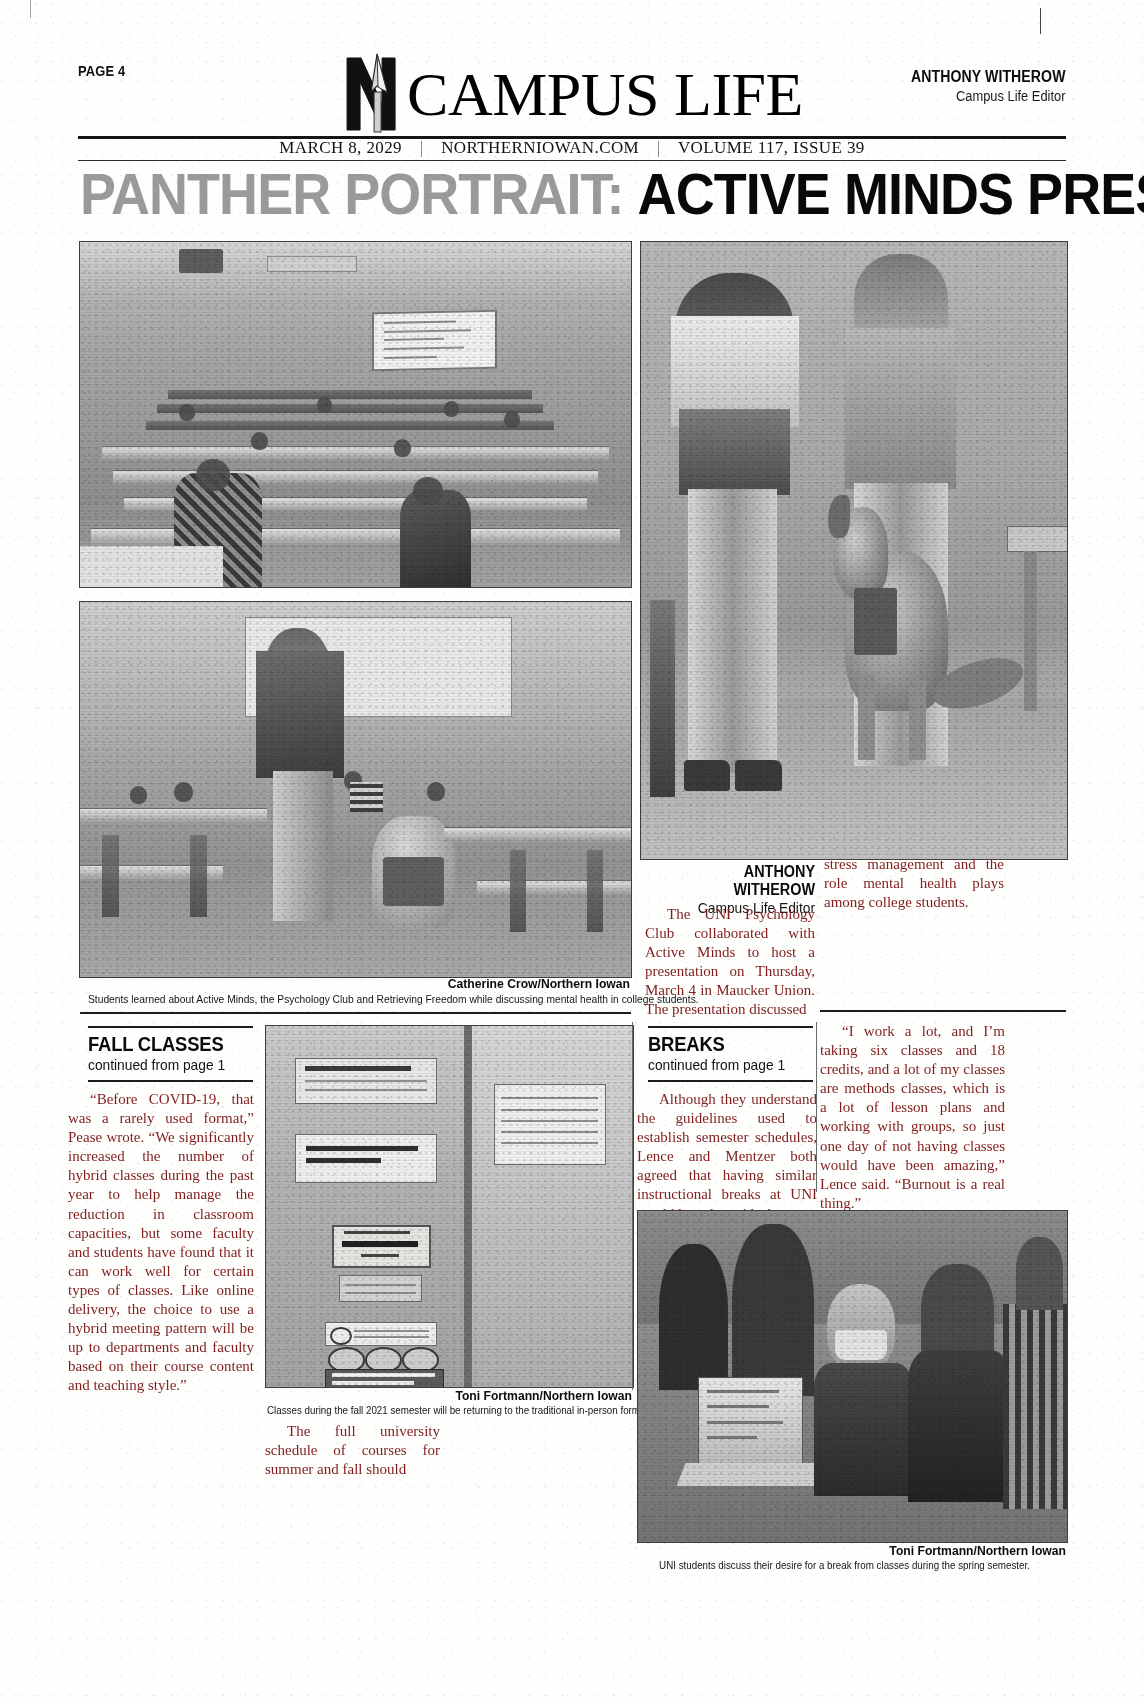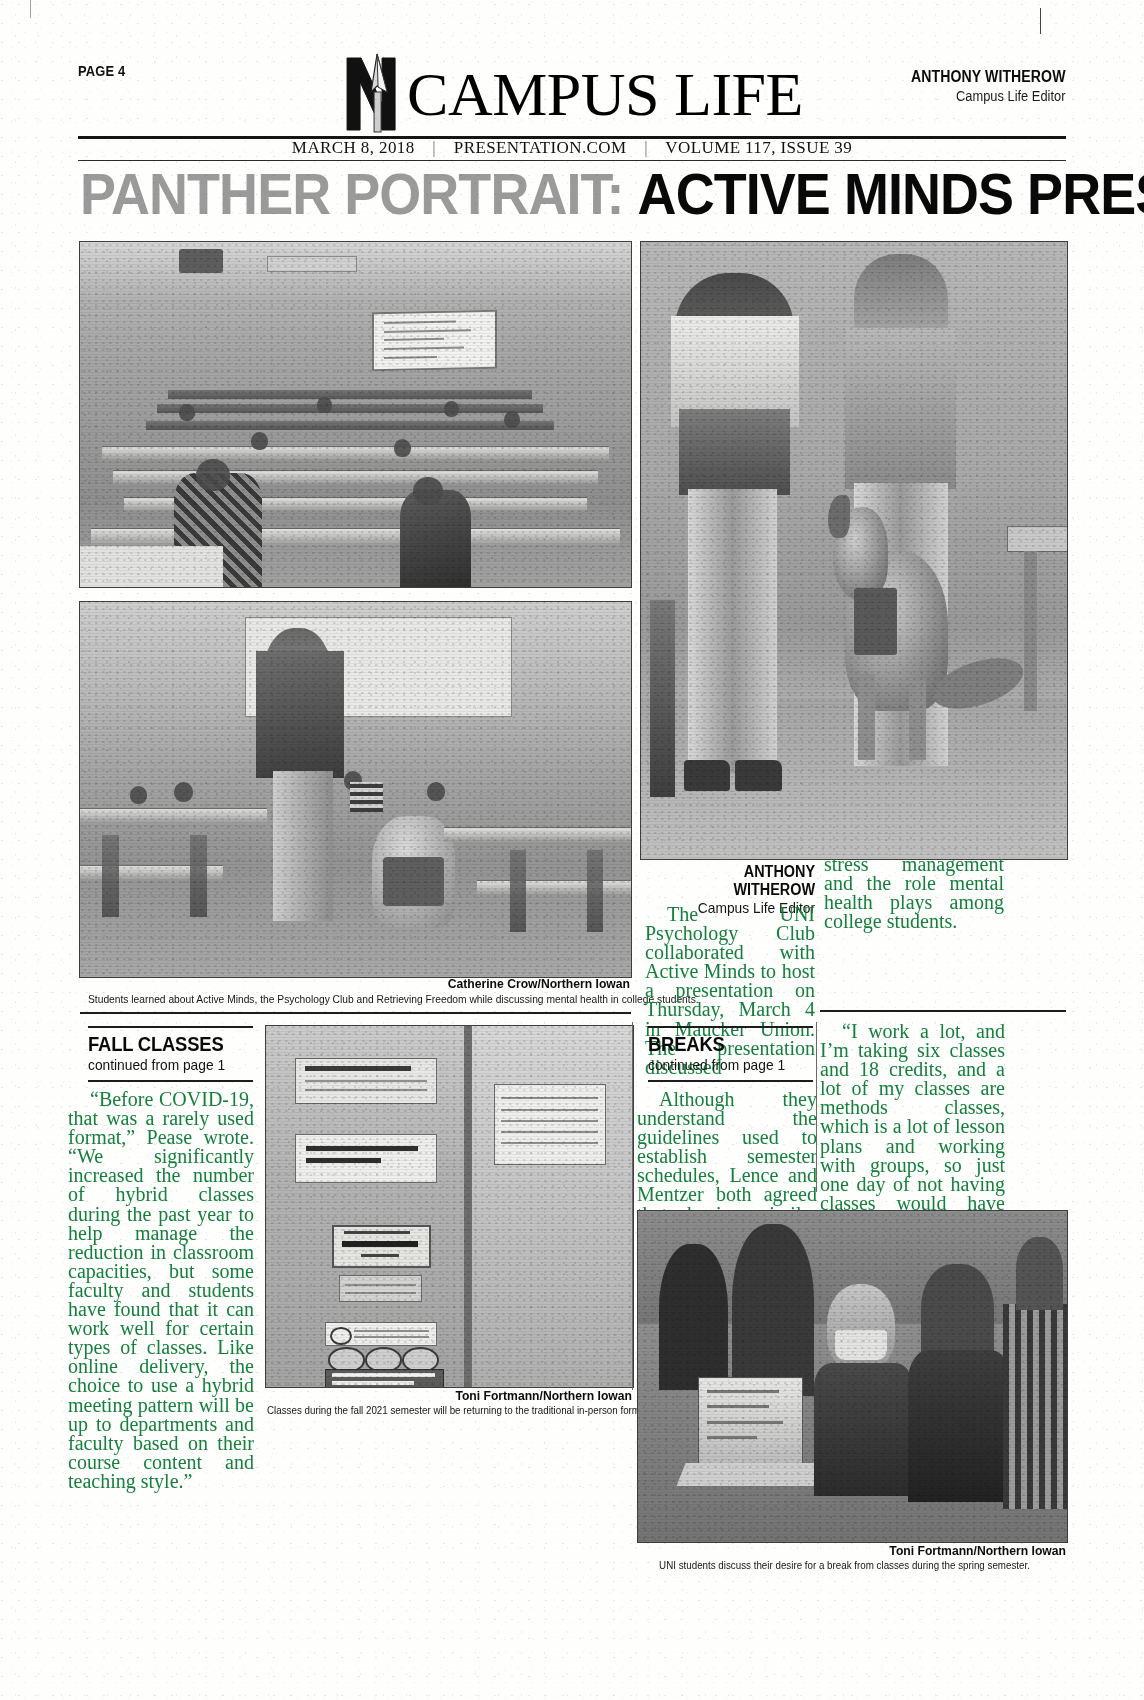--- a/index.html
+++ b/index.html
@@ -160,23 +160,23 @@
     font-family:"Liberation Sans", sans-serif;
     font-size:11.5px;line-height:14px;color:#151515;
     transform:scaleX(.95);transform-origin:left center;
     white-space:nowrap;
   }
 
   
   .col{
     position:absolute;
     font-family:"Liberation Serif", serif;
-    font-size:20px;line-height:19.1px;
+    font-size:15px;line-height:19.1px;
     text-align:justify;
-    color:#15803d;
+    color:#7f1d1d;
     hyphens:manual;
   }
   .col p{margin:0;text-indent:22px;}
   .col p.noind{text-indent:0;}
 
   .byline{
     position:absolute;text-align:right;
   }
   .byline .bn{
     font-family:"Liberation Sans", sans-serif;
@@ -237,23 +237,23 @@
 
     <div class="editor-block">
       <div class="editor-name">ANTHONY WITHEROW</div>
       <div class="editor-role">Campus Life Editor</div>
     </div>
   </div>
 
   <div class="rule-main"></div>
 
   <div class="dateline">
-    <span>MARCH 8, 2018</span>
+    <span>MARCH 8, 2029</span>
     <span class="sep">|</span>
-    <span>PRESENTATION.COM</span>
+    <span>NORTHERNIOWAN.COM</span>
     <span class="sep">|</span>
     <span>VOLUME 117, ISSUE 39</span>
   </div>
 
   <div class="rule-thin"></div>
 
   <div class="headline">
     <span class="hl-kicker">PANTHER PORTRAIT:</span><span>&nbsp;</span><span class="hl-main">ACTIVE MINDS PRESENTATION</span>
   </div>
 
@@ -481,20 +481,21 @@
       <div class="plaid" style="left:85%;top:28%;width:15%;height:62%;"></div>
       <div class="silh" style="left:88%;top:8%;width:11%;height:22%;background:#555;"></div>
       <div class="noise"></div>
     </div>
   </div>
 
   <div class="credit" style="left:810px;top:1543px;width:256px;">Toni Fortmann/Northern Iowan</div>
   <div class="caption" style="left:645px;top:1559px;width:420px;font-size:10.3px;text-align:center;">UNI students discuss their desire for a break from classes during the spring semester.</div>
 
   <div class="col" style="left:265px;top:1422px;width:175px;">
+    <p>The full university schedule of courses for summer and fall should</p>
   </div>
 
 
   <div class="vrule" style="left:632px;top:1022px;height:368px;"></div>
   <div class="vrule" style="left:816px;top:1022px;height:170px;"></div>
 
   <div class="grain"></div>
 </div>
 
 </body></html>

